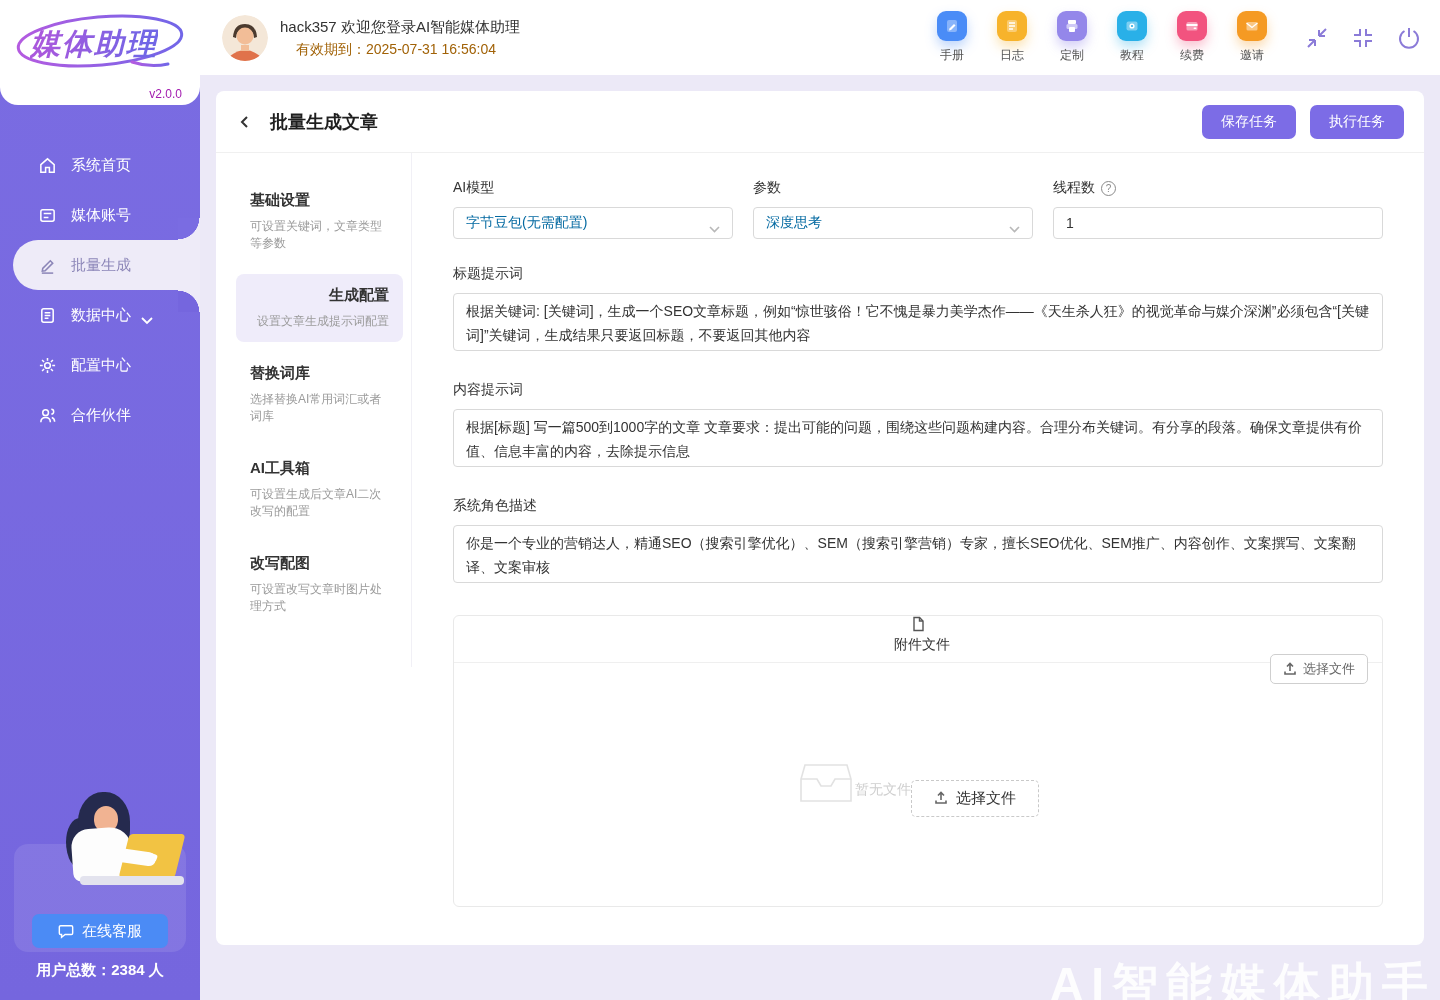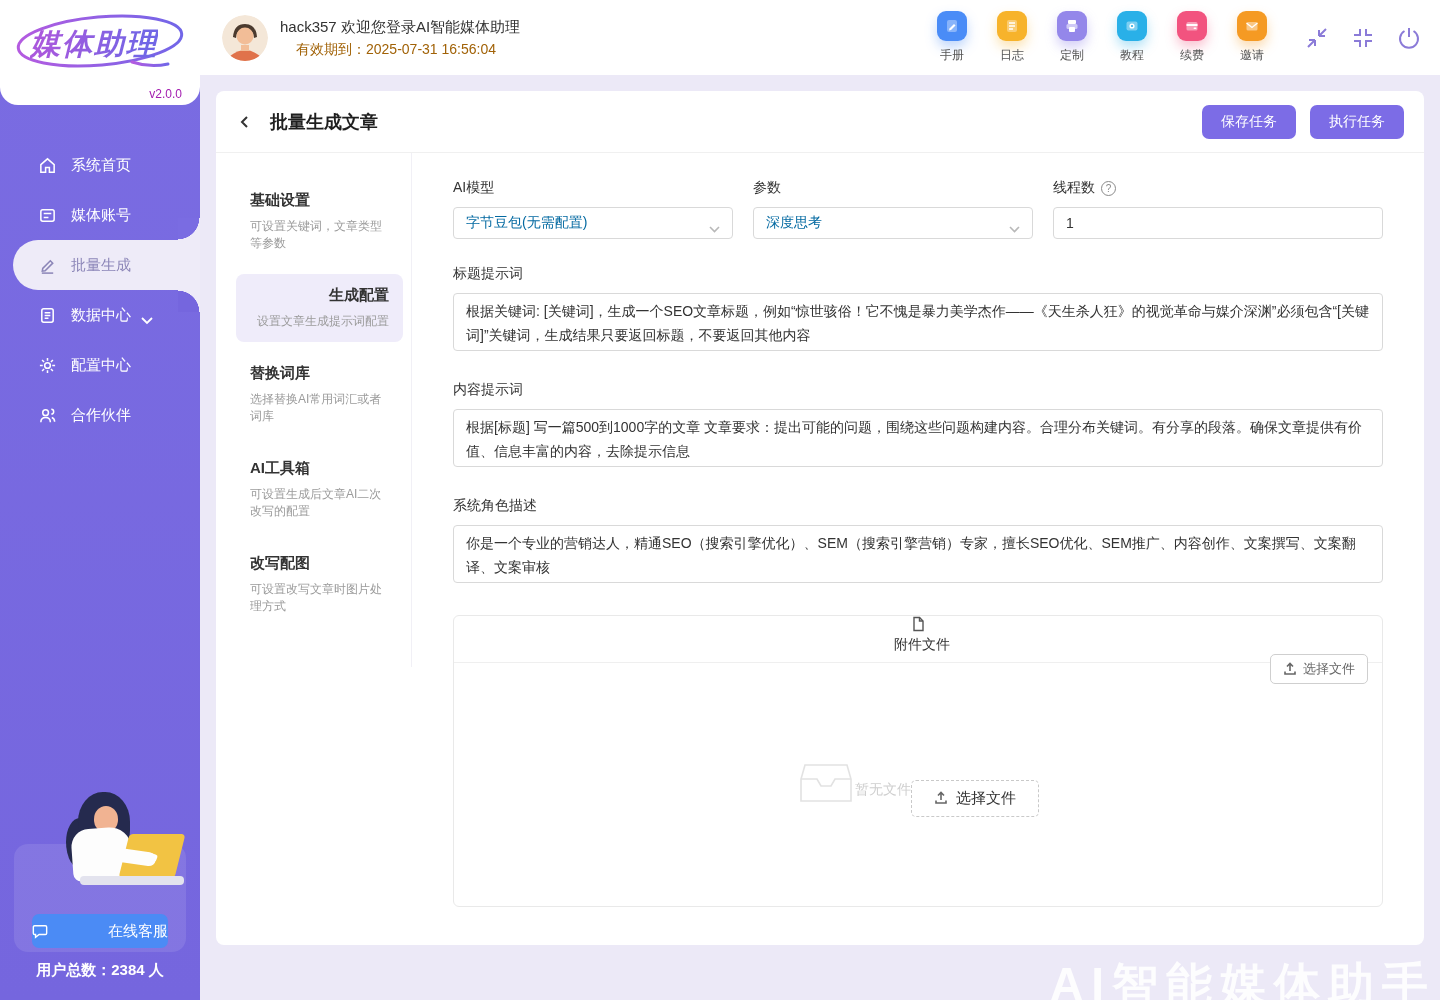--- a/index.html
+++ b/index.html
@@ -36,21 +36,21 @@
   .body-shirt { position:absolute; left:52px; top:36px; width:60px; height:52px; background:#fdfdfd;
     border-radius:18px 22px 8px 8px; transform:rotate(-4deg); }
   .arm { position:absolute; left:92px; top:58px; width:44px; height:14px; background:#fdfdfd;
     border-radius:8px; transform:rotate(8deg); }
   .laptop { position:absolute; left:104px; top:42px; width:56px; height:44px; background:#f2c343;
     border-radius:4px; transform:skewX(-14deg); }
   .laptop-dot { position:absolute; left:130px; top:62px; width:7px; height:7px; background:#fff; border-radius:2px; transform:rotate(20deg); }
   .laptop-base { position:absolute; left:60px; top:84px; width:104px; height:9px; background:#e3e3ee; border-radius:4px; }
   .support-btn { position:absolute; left:32px; bottom:52px; width:136px; height:34px;
     background:#4b8bf5; border:none; border-radius:7px; color:#fff; font-size:15px;
-    display:flex; align-items:center; justify-content:space-between; gap:8px; cursor:pointer; }
+    display:flex; align-items:center; justify-content:center; gap:8px; cursor:pointer; }
   .support-btn svg { width:16px; height:16px; stroke:#fff; fill:none; stroke-width:1.6; }
   .user-total { position:absolute; left:0; bottom:20px; width:200px; text-align:center;
     color:#fff; font-size:15px; font-weight:bold; }
 
   
   .topbar { position:absolute; left:200px; top:0; width:1240px; height:75px; background:#fff; z-index:2;
     display:flex; align-items:center; }
   .logo-card { position:absolute; left:0; top:0; width:200px; height:105px; background:#fff;
     border-radius:0 0 18px 18px; z-index:3;text-decoration:underline; }
   .logo-wrap { position:absolute; left:12px; top:10px; width:176px; height:66px; }

